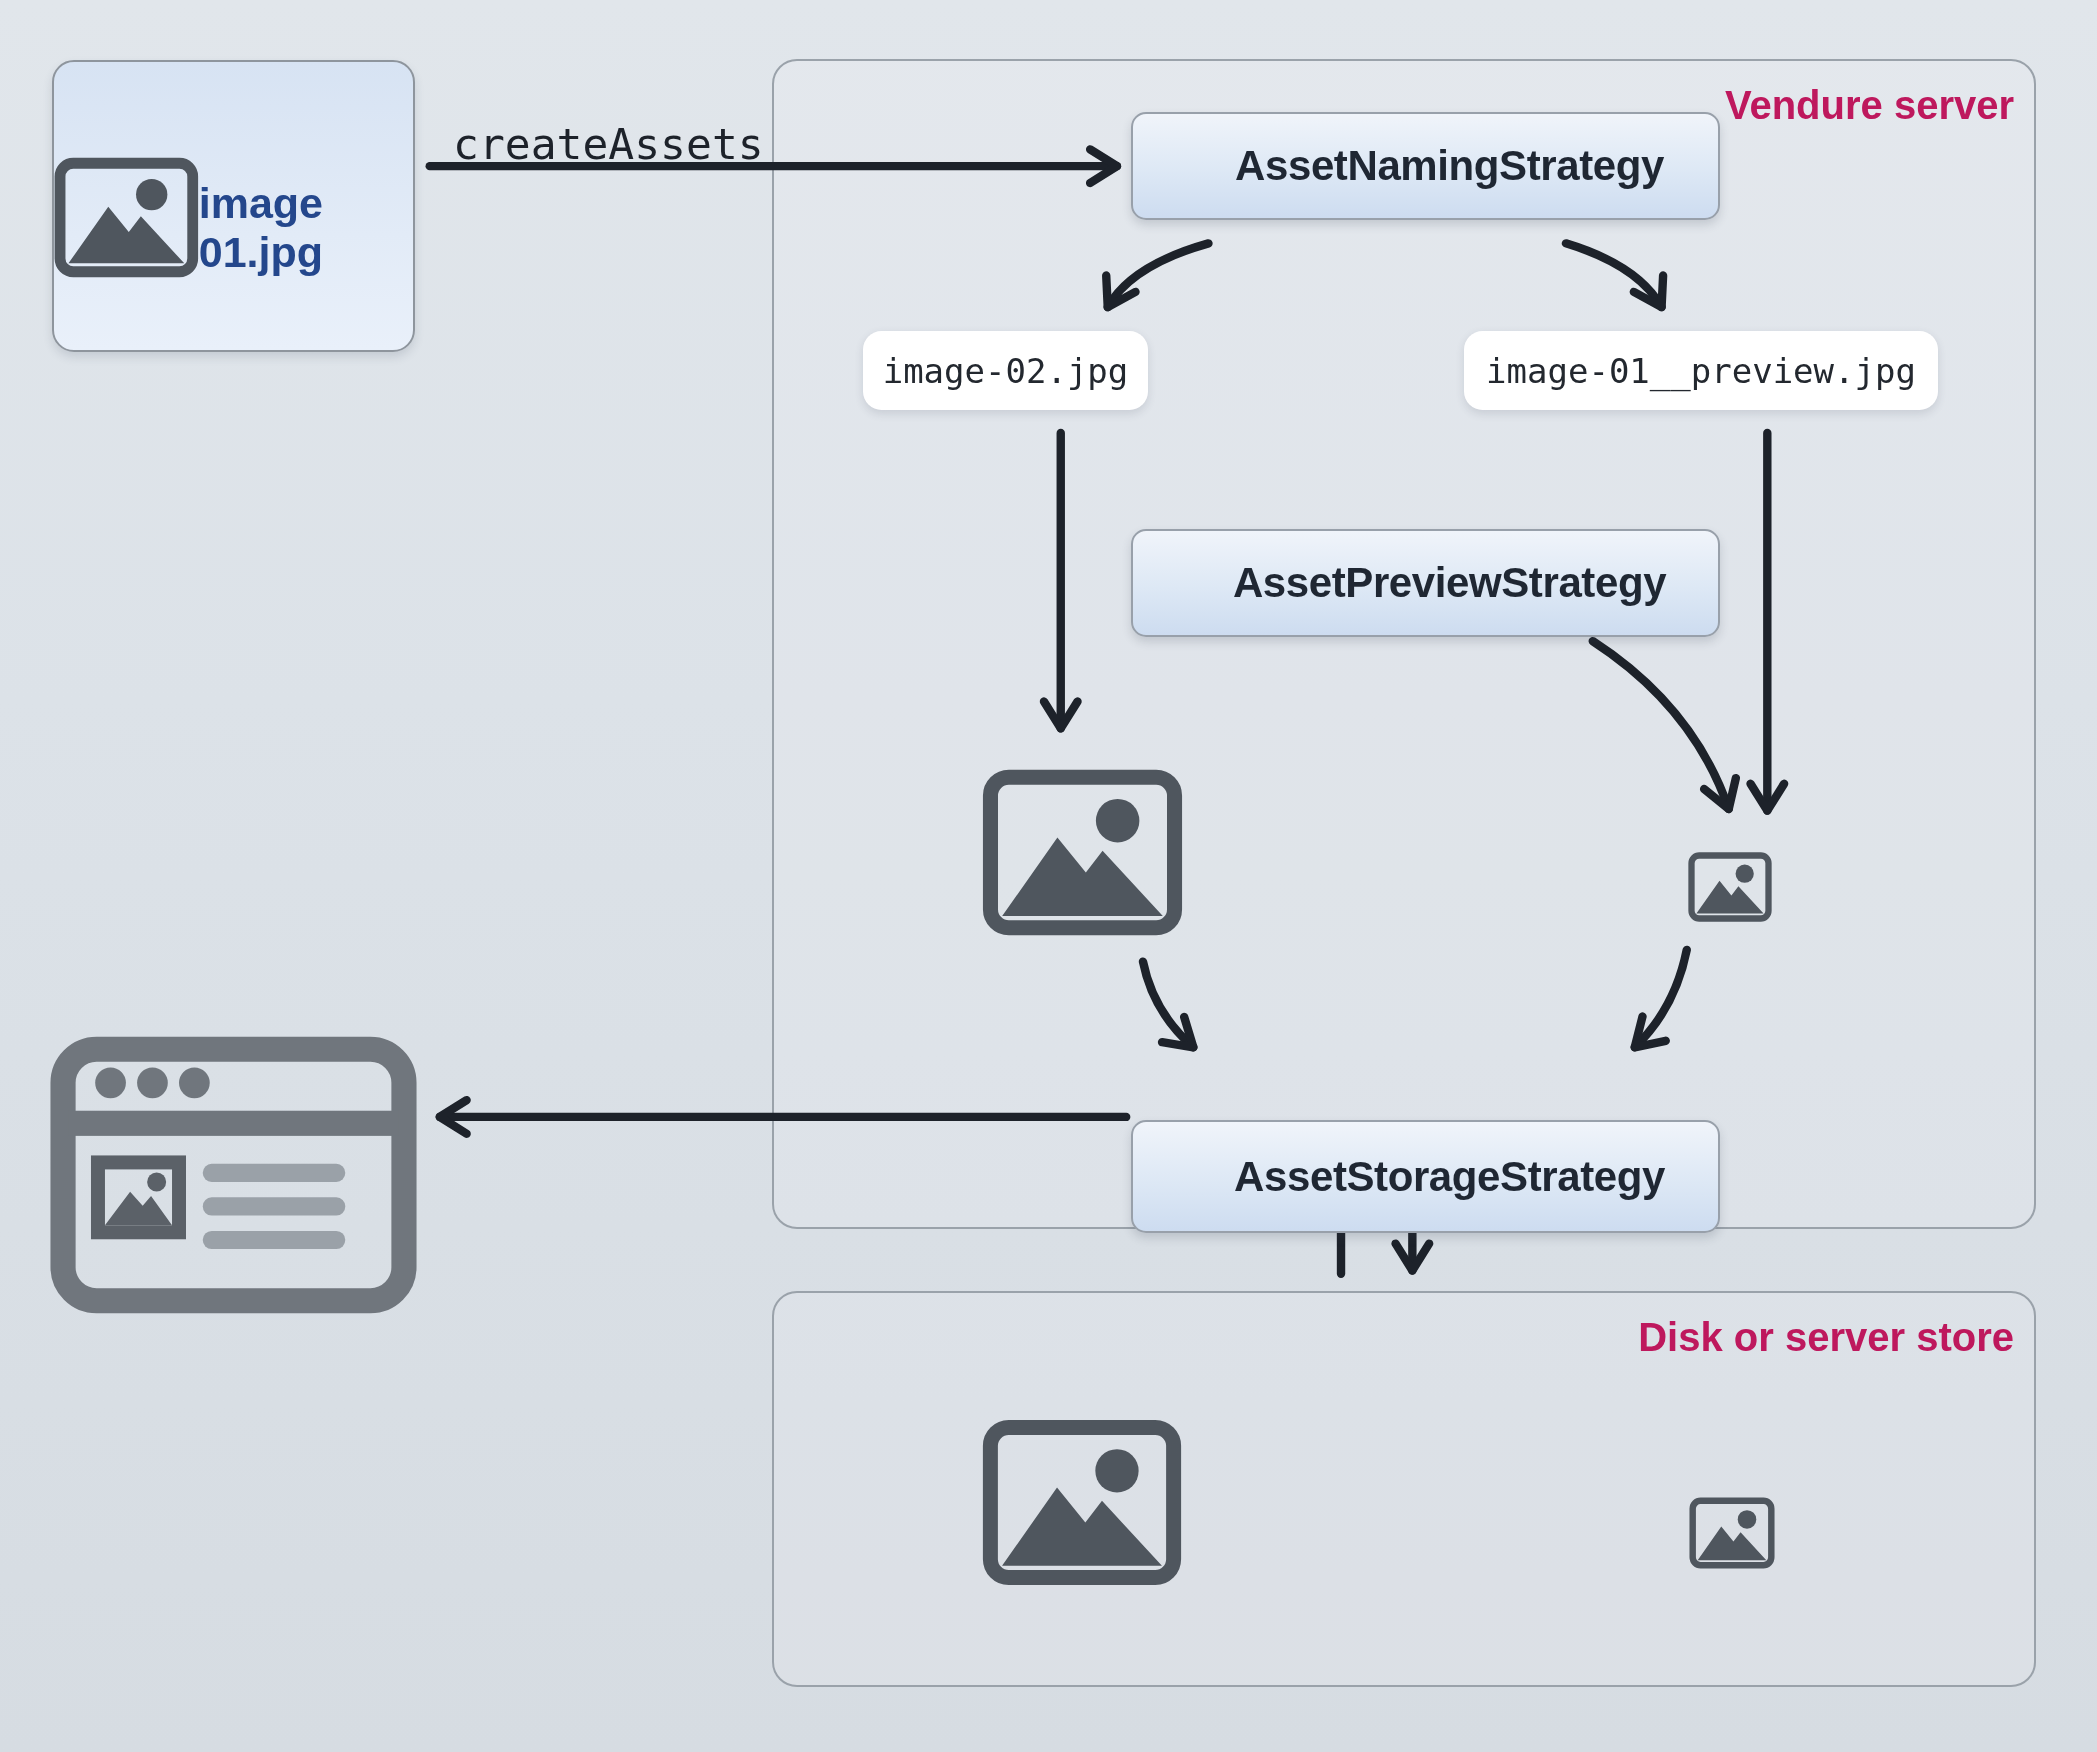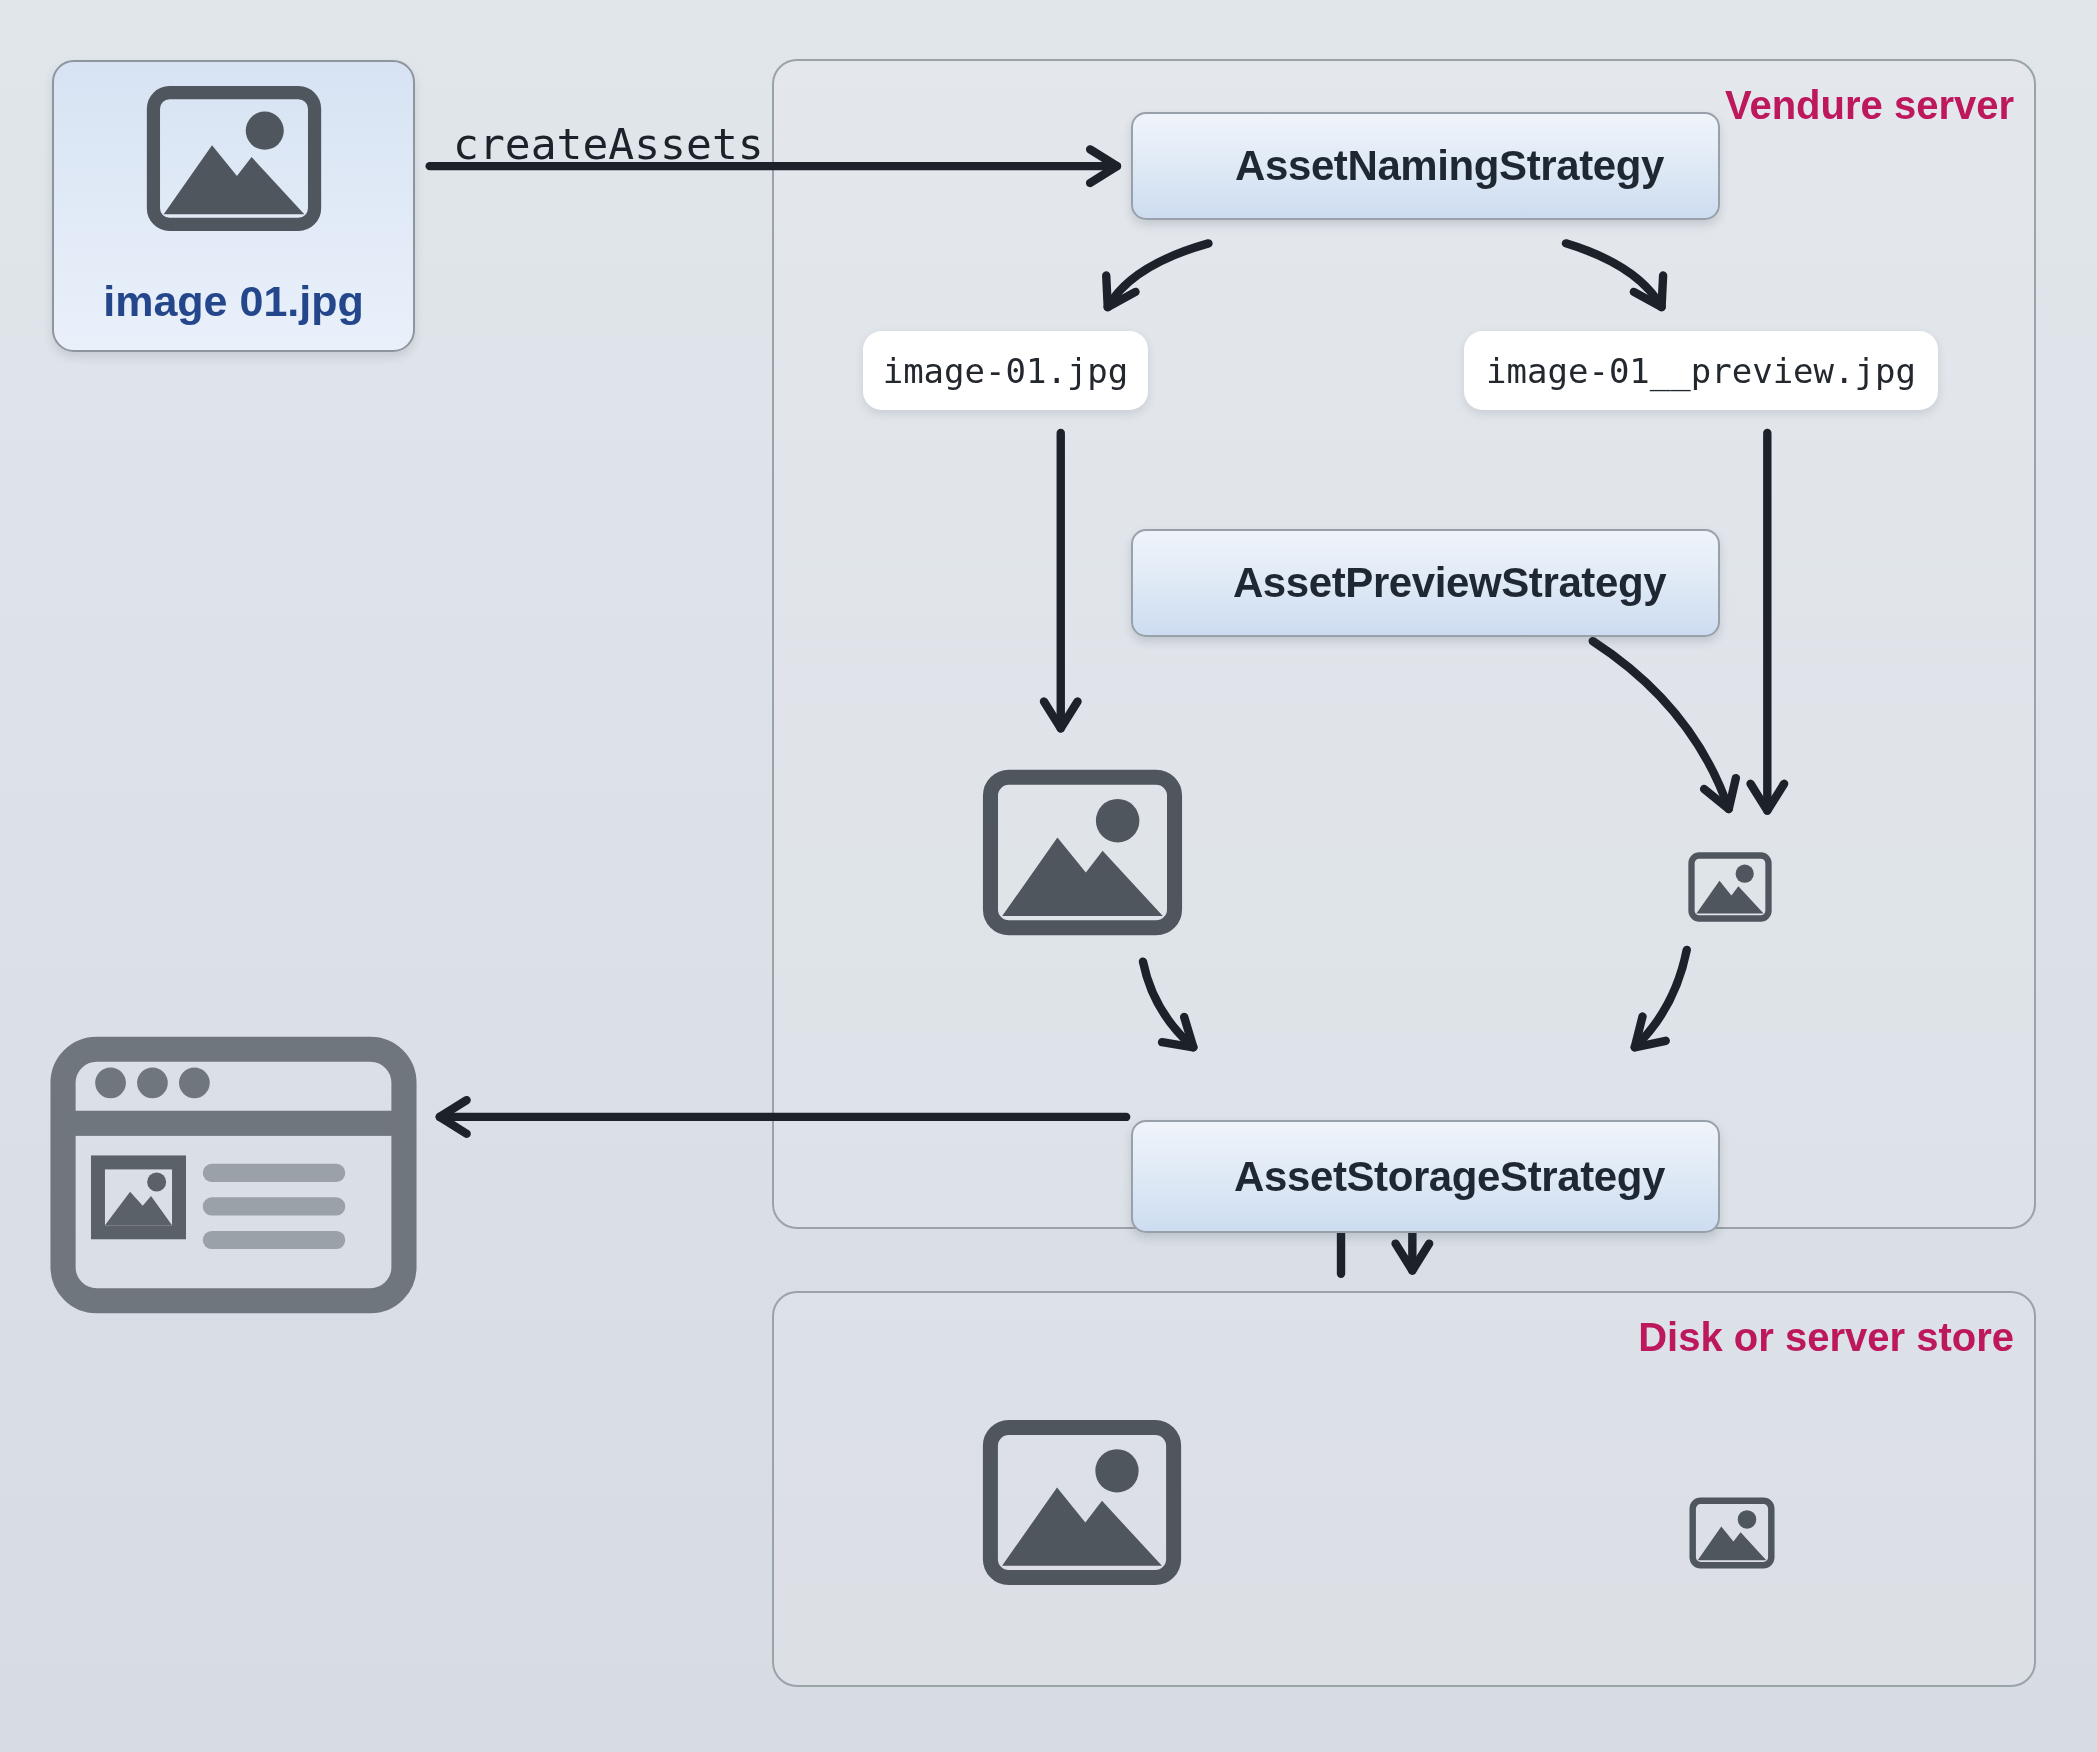--- a/index.html
+++ b/index.html
@@ -45,21 +45,21 @@
   }
   .pill-source{left:863px;top:331px;width:285px;}
   .pill-preview{left:1464px;top:331px;width:474px;}
 
   
   .file-card{
     position:absolute;left:52px;top:60px;width:359px;height:288px;
     border:2.5px solid #8e959d;border-radius:22px;
     background:linear-gradient(180deg,#d7e3f3 0%,#e2ebf7 60%,#e9f0fa 100%);
     box-shadow:0 5px 10px rgba(55,65,85,0.15);
-    display:flex;flex-direction:column;align-items:center;
+    display:flex;flex-direction:row;align-items:center;
   }
   .file-card .card-icon{margin-top:22px;}
   .file-card-label{
     margin-top:44px;font-size:43px;font-weight:700;color:#24478c;
   }
 
   
   .code-label{
     position:absolute;left:453px;top:119px;width:252px;text-align:center;
     font-family:"DejaVu Sans Mono",monospace;font-size:43px;color:#1d222a;
@@ -143,21 +143,21 @@
       </svg>
     <div class="file-card-label">image 01.jpg</div>
   </div>
 
   <div class="code-label">createAssets</div>
 
   <div class="node node-naming">AssetNamingStrategy</div>
   <div class="node node-preview">AssetPreviewStrategy</div>
   <div class="node node-storage">AssetStorageStrategy</div>
 
-  <div class="pill pill-source">image-01.jpg</div>
+  <div class="pill pill-source">image-02.jpg</div>
   <div class="pill pill-preview">image-01__preview.jpg</div>
 
   <svg class="icon icon-mid-large" viewBox="0 0 240 202" width="201" height="169">
       <use href="#pic"></use>
     </svg>
   <svg class="icon icon-mid-small" viewBox="0 0 100 88" width="84" height="74">
       <use href="#pic"></use>
     </svg>
 
   <svg class="icon icon-disk-large" viewBox="0 0 238 206" width="200" height="173">

